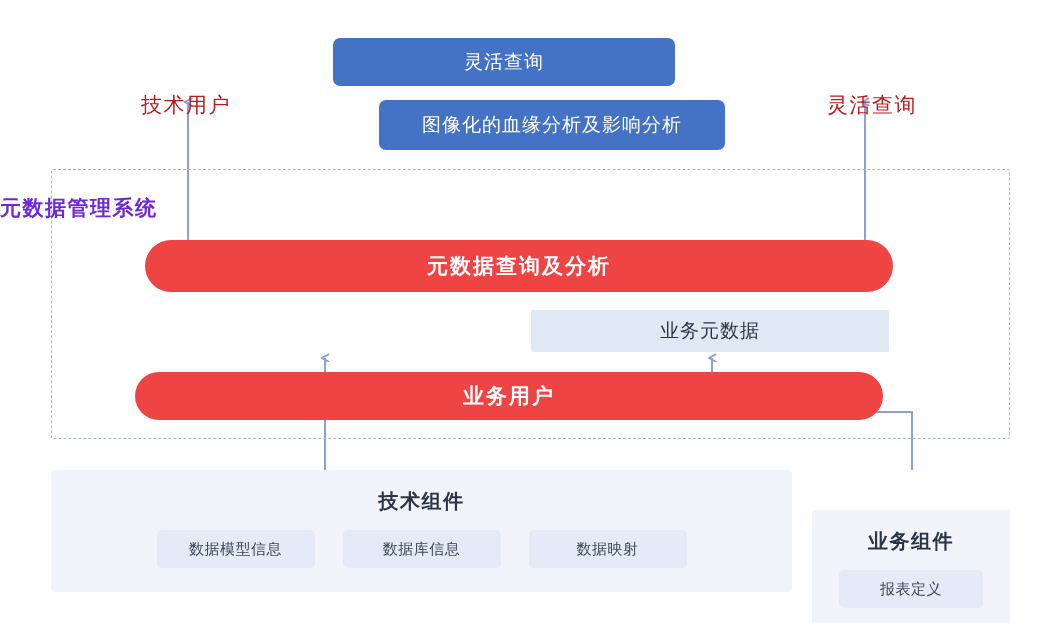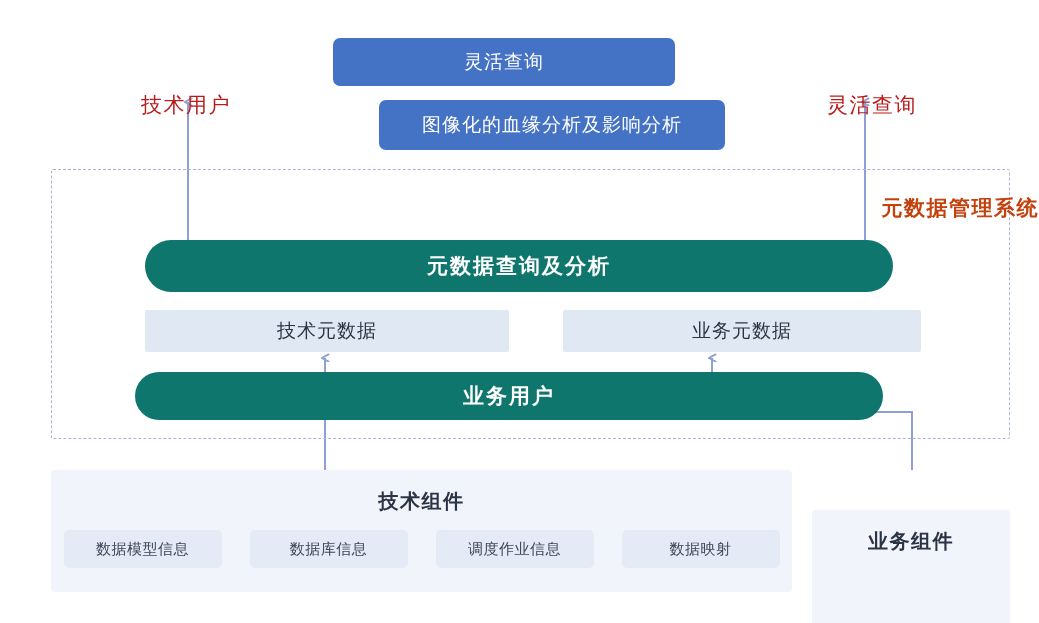--- a/index.html
+++ b/index.html
@@ -54,30 +54,30 @@
     width: 959px;
     height: 270px;
     border: 1.5px dashed #a8b4d4;
     border-radius: 2px;
     background: transparent;
   }
   #system-title {
     left: 0;
     top: 194px;
     width: 1039px;
-    text-align: right;
+    text-align: left;
     font-size: 21px;
     font-weight: bold;
-    color: #c2410c;
+    color: #6d28d9;
     letter-spacing: 1.5px;
   }
 
   
   .orange-bar {
-    background: #0f766e;
+    background: #ef4444;
     color: #ffffff;
     border-radius: 28px;
     display: flex;
     align-items: center;
     justify-content: center;
     font-size: 21px;
     font-weight: bold;
     letter-spacing: 2px;
   }
   #bar-query  { left: 145px; top: 240px; width: 748px; height: 52px; }
@@ -88,21 +88,21 @@
     background: #E0E9F3;
     color: #2b3445;
     display: flex;
     align-items: center;
     justify-content: center;
     font-size: 19px;
     letter-spacing: 1px;
     border-radius: 2px;
   }
   #meta-tech { left: 145px; top: 310px; width: 364px; height: 42px; }
-  #meta-biz  { left: 531px; top: 310px; width: 358px; height: 42px; margin-left: 32px; }
+  #meta-biz  { left: 531px; top: 310px; width: 358px; height: 42px; }
 
   
   .panel {
     background: #F1F4FA;
     border-radius: 4px;
   }
   #panel-tech { left: 51px; top: 470px; width: 741px; height: 122px; }
   #panel-biz  { left: 812px; top: 470px; width: 198px; height: 124px; margin-top: 40px; }
 
   .panel-title {
@@ -180,46 +180,45 @@
   <div id="tech-user-label" class="abs user-label">技术用户</div>
   <div id="biz-user-label" class="abs user-label">灵活查询</div>
 
   <div id="system-container" class="abs"></div>
   <div id="system-title" class="abs">元数据管理系统</div>
 
   <div id="bar-query" class="abs orange-bar">
     <span>元数据查询及分析</span>
   </div>
 
-  <div id="meta-tech" class="abs meta-box">
-    <span>技术元数据</span>
-  </div>
   <div id="meta-biz" class="abs meta-box">
     <span>业务元数据</span>
   </div>
 
   <div id="bar-acquire" class="abs orange-bar">
     <span>业务用户</span>
   </div>
 
   <div id="panel-tech" class="abs panel">
     <div class="panel-title">技术组件</div>
     <div class="pill-row">
       <div class="pill">
         <span>数据模型信息</span>
       </div>
       <div class="pill">
         <span>数据库信息</span>
       </div>
       <div class="pill">
-        <span>调度作业信息</span>
-      </div>
-      <div class="pill">
         <span>数据映射</span>
       </div>
     </div>
   </div>
 
   <div id="panel-biz" class="abs panel">
     <div class="panel-title">业务组件</div>
+    <div class="pill-row">
+      <div class="pill">
+        <span>报表定义</span>
+      </div>
+    </div>
   </div>
 
 </div>
 
 </body></html>

